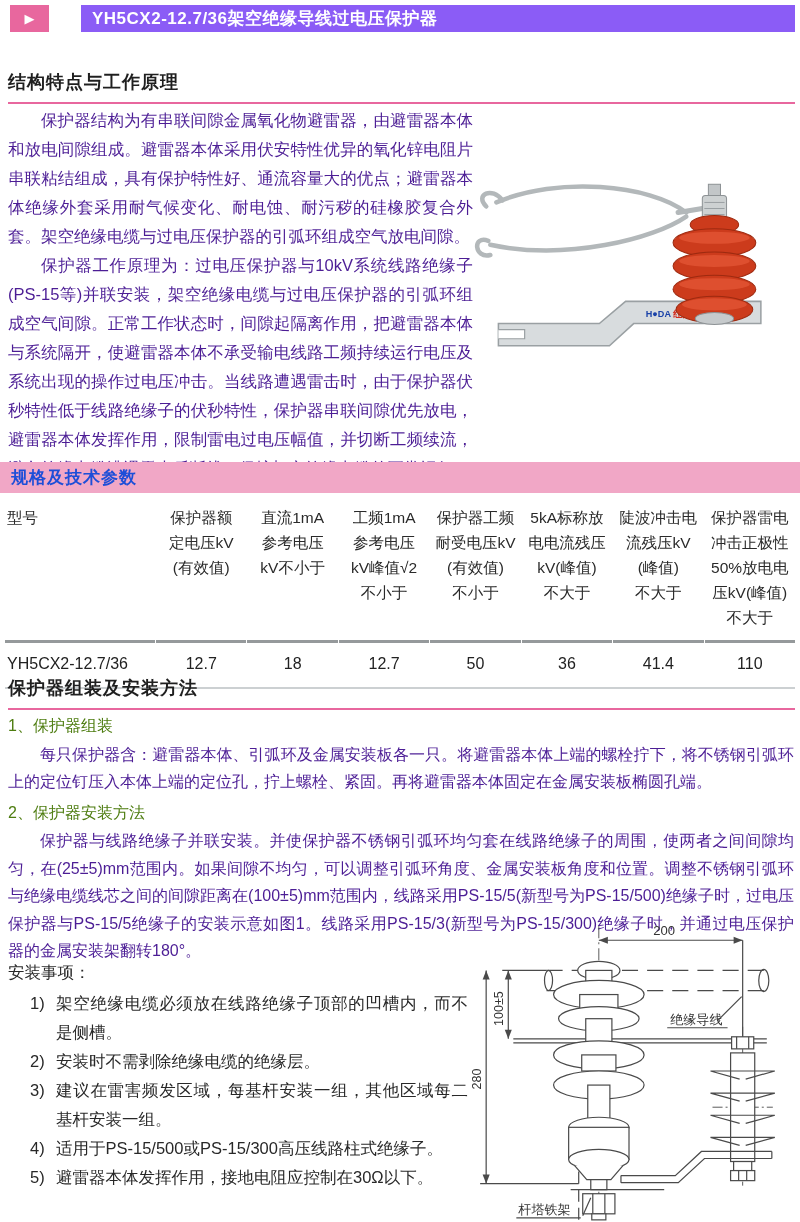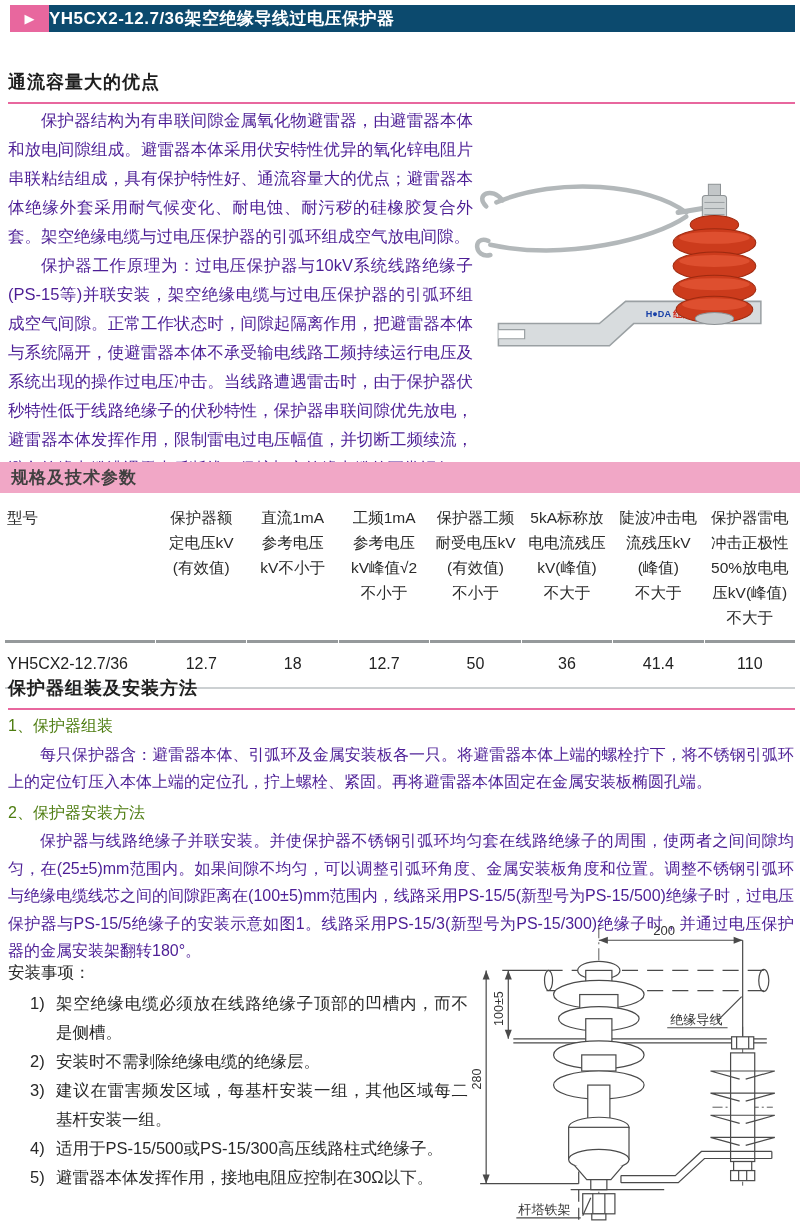--- a/index.html
+++ b/index.html
@@ -4,34 +4,34 @@
 <style>
   * { margin:0; padding:0; box-sizing:border-box; }
   html,body { background:#ffffff; }
   body { font-family:"Liberation Sans","DejaVu Sans",sans-serif; color:#2d2d2d; }
   .page { position:relative; width:800px; height:1222px; background:#fff; overflow:hidden; }
 
   
   .header-bar { position:absolute; top:5px; left:10px; right:5px; height:27px; display:flex; }
   .header-arrowbox { width:39px; height:27px; background:#e8679e; display:flex; align-items:center; justify-content:center; }
   .header-arrowbox span { color:#fff; font-size:13px; line-height:1; }
-  .header-titlebar { flex:1; background:#0c4a6e; color:#fff; font-size:17px; font-weight:bold; line-height:27px; letter-spacing:0.5px; }
+  .header-titlebar { flex:1; background:#8b5cf6; color:#fff; font-size:17px; font-weight:bold; line-height:27px; padding-left:11px; letter-spacing:0.5px;margin-left:32px; }
 
   
   .sec-title { position:absolute; left:8px; right:5px; font-size:18px; font-weight:bold; color:#1f1f1f; padding-bottom:8px; border-bottom:2px solid #e8679e; letter-spacing:1px; }
 
   
   .s1-text { position:absolute; top:106px; left:8px; width:465px; }
   .para { font-size:16.5px; line-height:29px; text-align:justify; text-indent:2em; color:#4c1d95; }
 
   
   .photo { position:absolute; top:162px; left:456px; width:318px; height:198px; }
 
   
-  .pink-bar { position:absolute; top:462px; left:0; width:800px; height:31px; background:#f1a7c6; font-size:17px; font-weight:bold; color:#404040; line-height:31px; padding-left:11px; letter-spacing:1px; }
+  .pink-bar { position:absolute; top:462px; left:0; width:800px; height:31px; background:#f1a7c6; font-size:17px; font-weight:bold; color:#1d4ed8; line-height:31px; padding-left:11px; letter-spacing:1px; }
 
   
   .spec-table { position:absolute; top:505px; left:5px; width:790px; }
   .t-head, .t-body { display:grid; grid-template-columns:150px repeat(7,1fr); column-gap:1px; }
   .t-head .t-cell { font-size:15.5px; line-height:25px; text-align:center; white-space:pre-line; color:#2a2a2a; padding-bottom:10px; border-bottom:3px solid #95999b; min-height:118px; }
   .t-head .model-h { text-align:left; padding-left:2px; }
   .t-body { border-bottom:2px solid #ccd0d2; }
   .t-body .t-cell { font-size:16px; text-align:center; padding:12px 0 14px; color:#222; }
   .t-body .model-v { text-align:left; padding-left:2px; }
 
@@ -57,21 +57,21 @@
 
 <div class="page">
 
   <div class="header-bar">
     <div class="header-arrowbox">
       <span>▶</span>
     </div>
     <div class="header-titlebar">YH5CX2-12.7/36架空绝缘导线过电压保护器</div>
   </div>
 
-  <div class="sec-title" style="top:70px;">通流容量大的优点</div>
+  <div class="sec-title" style="top:70px;">结构特点与工作原理</div>
   <div class="s1-text">
     <p class="para">保护器结构为有串联间隙金属氧化物避雷器，由避雷器本体和放电间隙组成。避雷器本体采用伏安特性优异的氧化锌电阻片串联粘结组成，具有保护特性好、通流容量大的优点；避雷器本体绝缘外套采用耐气候变化、耐电蚀、耐污秽的硅橡胶复合外套。架空绝缘电缆与过电压保护器的引弧环组成空气放电间隙。</p>
     <p class="para">保护器工作原理为：过电压保护器与10kV系统线路绝缘子(PS-15等)并联安装，架空绝缘电缆与过电压保护器的引弧环组成空气间隙。正常工作状态时，间隙起隔离作用，把避雷器本体与系统隔开，使避雷器本体不承受输电线路工频持续运行电压及系统出现的操作过电压冲击。当线路遭遇雷击时，由于保护器伏秒特性低于线路绝缘子的伏秒特性，保护器串联间隙优先放电，避雷器本体发挥作用，限制雷电过电压幅值，并切断工频续流，避免绝缘电缆遭遇雷击后断线，保护架空绝缘电缆的正常运行。</p>
   </div>
 
   <div class="photo">
     <svg width="318" height="198" viewBox="0 0 315 196">
 
       <path d="M42,160 L142,160 L168,138 L302,138 L302,160 L176,160 L152,182 L42,182 Z" fill="#d8dcde" stroke="#9aa0a3" stroke-width="1.5"></path>
       <path d="M42,166 L68,166 L68,175 L42,175" fill="#ffffff" stroke="#9aa0a3" stroke-width="1.2"></path>

